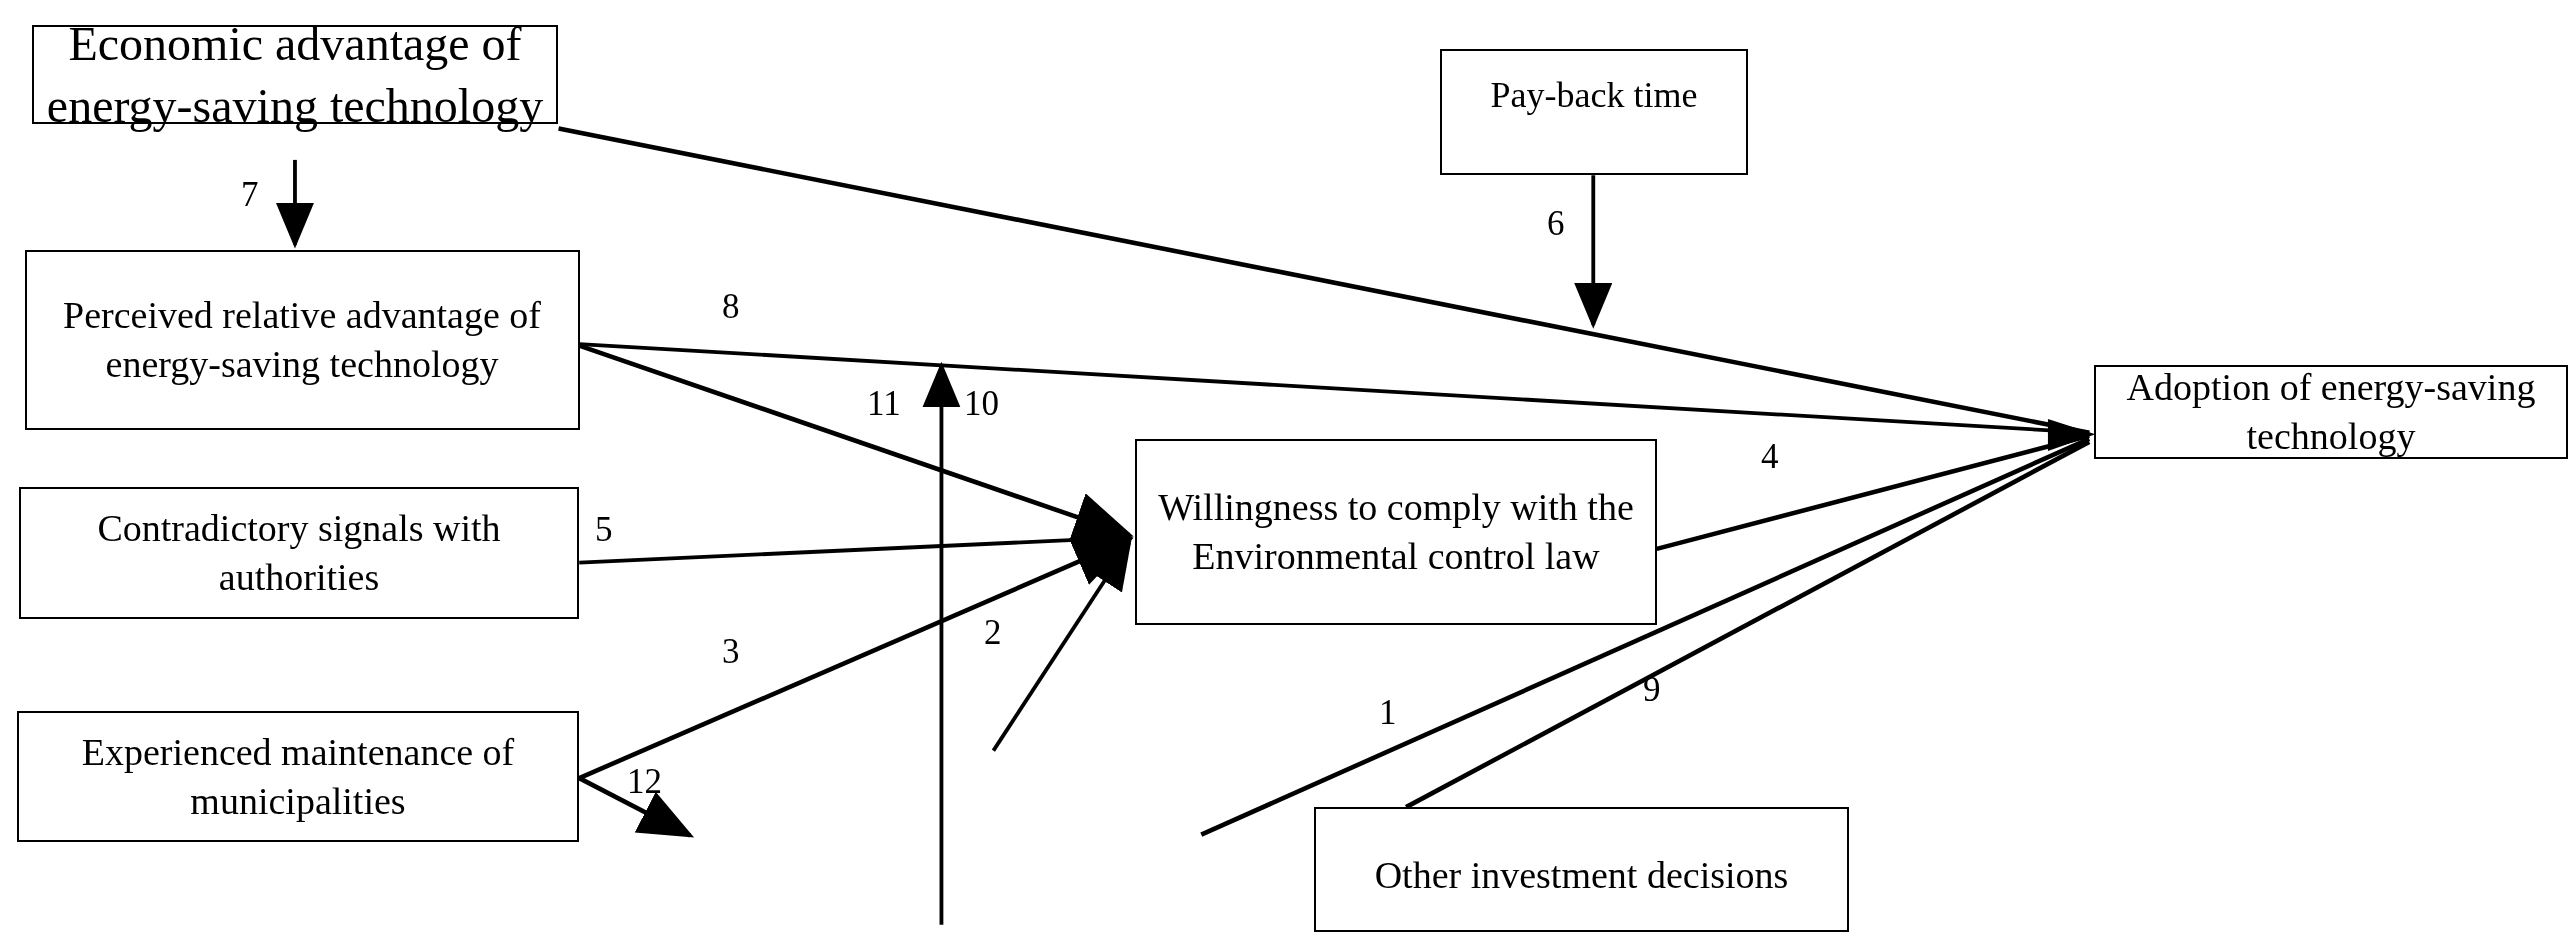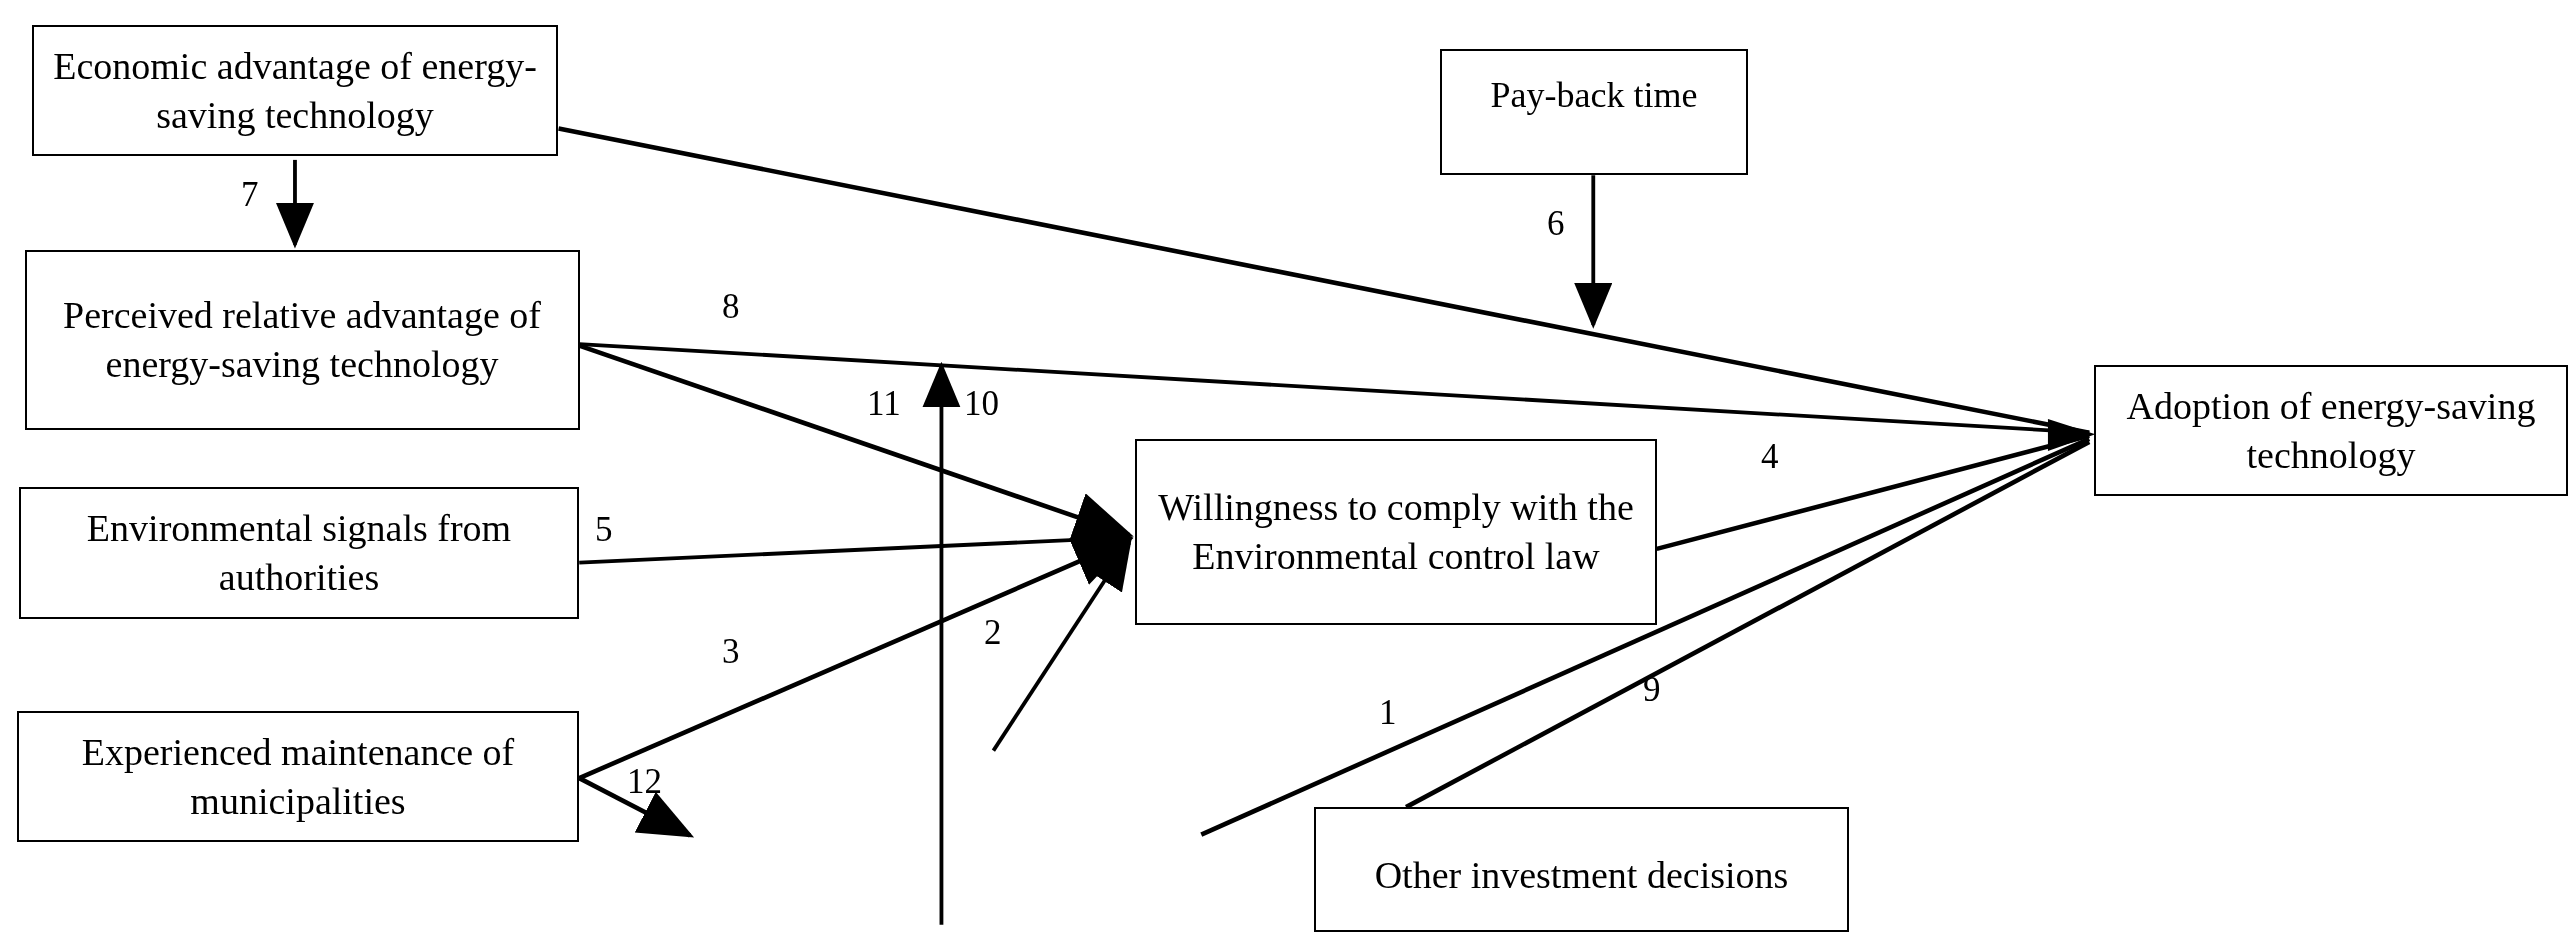--- a/index.html
+++ b/index.html
@@ -49,50 +49,50 @@
 
     <line x1="2085" y1="229" x2="2085" y2="425" stroke="#000" stroke-width="5" marker-end="url(#ah)"></line>
 
     <line x1="1572" y1="1092" x2="2734" y2="574" stroke="#000" stroke-width="6"></line>
 
     <line x1="1840" y1="1056" x2="2734" y2="578" stroke="#000" stroke-width="6"></line>
 
     <polygon points="2680,548 2742,568 2680,590" fill="#000"></polygon>
   </svg>
 
-  <div class="node" style="left:32px;top:25px;width:526px;height:131px;font-size:38px;">
+  <div class="node" style="left:32px;top:25px;width:526px;height:99px;font-size:48px;">
     <span class="lbl">Economic advantage of energy-saving technology</span>
   </div>
 
   <div class="node" style="left:24.5px;top:250px;width:555px;height:180px;font-size:38px;text-align:center;">
     <span class="lbl">Perceived relative advantage of energy-saving technology</span>
   </div>
 
   <div class="node" style="left:19px;top:487px;width:560px;height:132px;font-size:38px;">
-    <span class="lbl">Environmental signals from authorities</span>
+    <span class="lbl">Contradictory signals with authorities</span>
   </div>
 
   <div class="node" style="left:17px;top:711px;width:562px;height:131px;font-size:38px;">
     <span class="lbl">Experienced maintenance of municipalities</span>
   </div>
 
 
   <div class="node" style="left:1135px;top:439px;width:522px;height:186px;font-size:38px;">
     <span class="lbl">Willingness to comply with the Environmental control law</span>
   </div>
 
   <div class="node" style="left:1440px;top:49px;width:308px;height:126px;font-size:36px;align-items:flex-start;padding-top:21.4px;">
     <span class="lbl">Pay-back time</span>
   </div>
 
   <div class="node" style="left:1314px;top:807px;width:535px;height:125px;font-size:38px;align-items:center;padding-top:12px;">
     <span class="lbl">Other investment decisions</span>
   </div>
 
-  <div class="node" style="left:2094px;top:365px;width:474px;height:131px;font-size:38px;">
+  <div class="node" style="left:2094px;top:365px;width:474px;height:94px;font-size:38px;">
     <span class="lbl">Adoption of energy-saving technology</span>
   </div>
 
   <span class="elabel" style="left:241px;top:177px;">7</span>
 
   <span class="elabel" style="left:722px;top:289px;">8</span>
 
   <span class="elabel" style="left:867px;top:386px;">11</span>
 
   <span class="elabel" style="left:964px;top:386px;">10</span>

